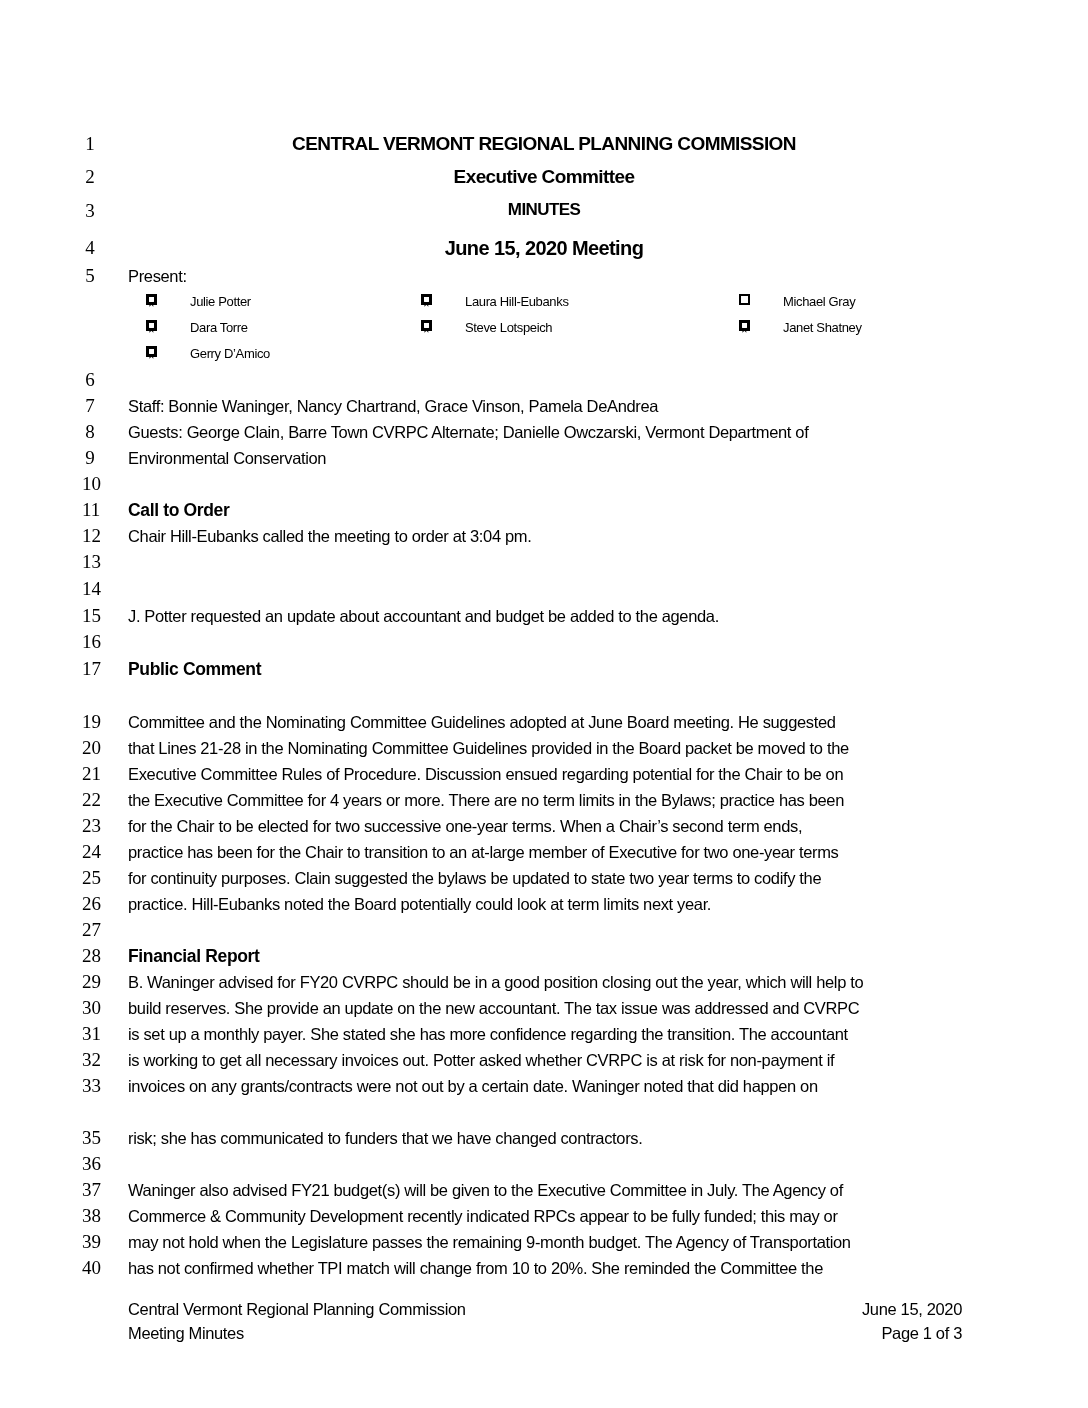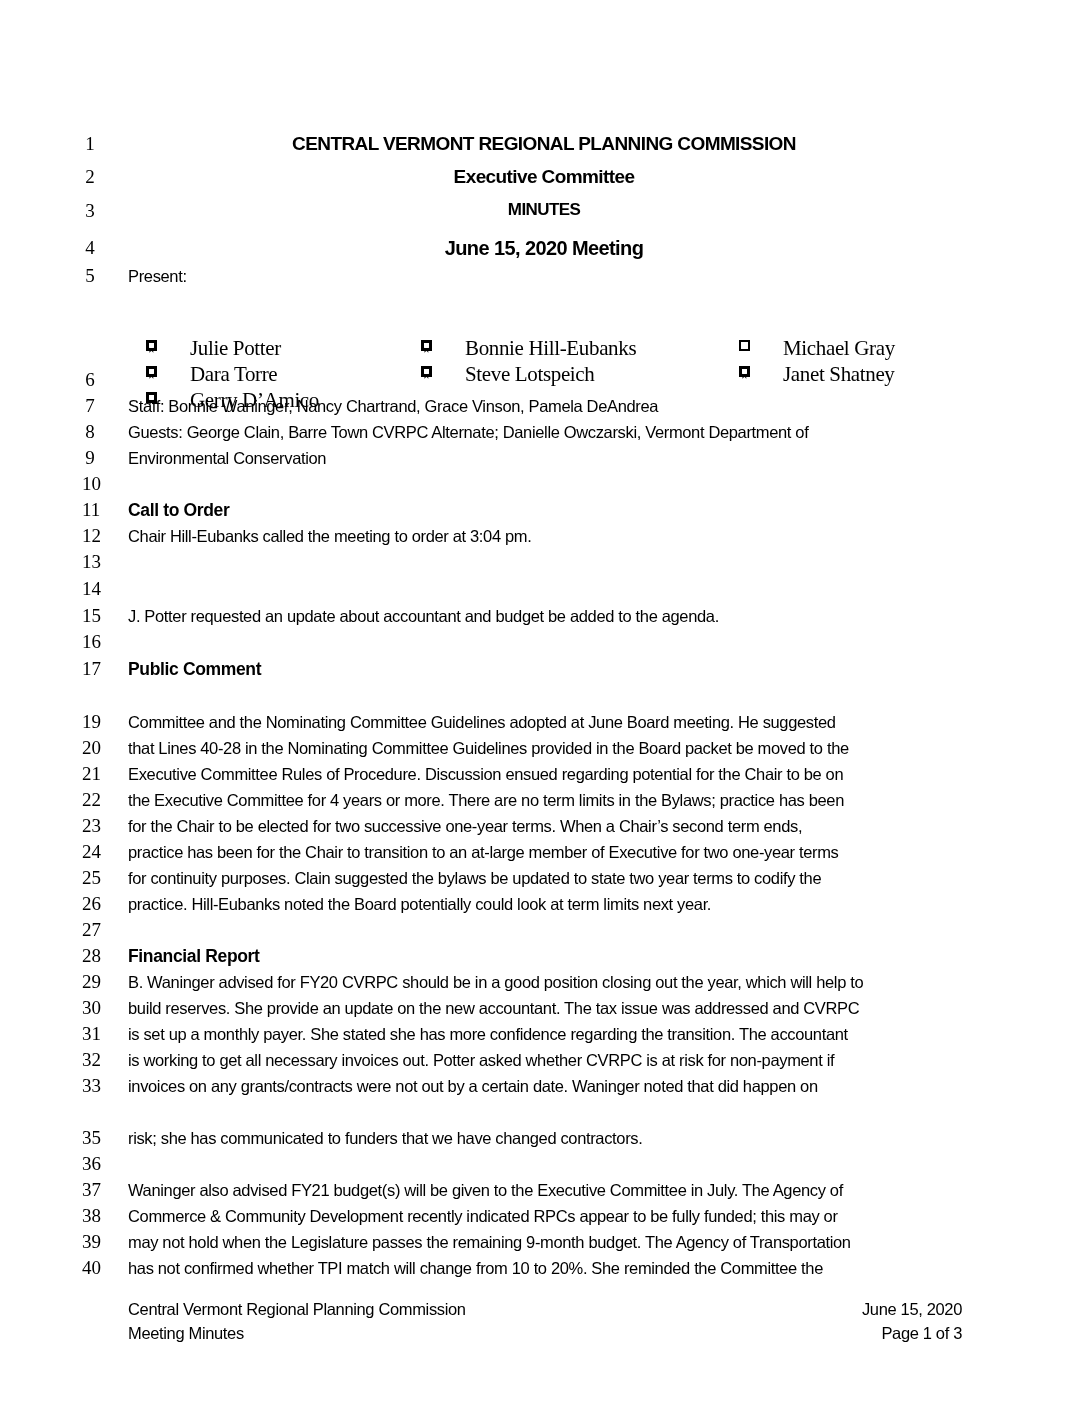--- a/index.html
+++ b/index.html
@@ -10,21 +10,21 @@
            font-family: "Liberation Serif", serif; font-size: 19px; line-height: 26px; }
     .txt { position: absolute; left: 128px; right: 120px; white-space: nowrap;
            font-family: "Liberation Sans", sans-serif; font-size: 16.5px; line-height: 26px; letter-spacing: -0.35px; }
     .hd { position: absolute; left: 128px; right: 128px; text-align: center; white-space: nowrap;
           font-family: "Liberation Sans", sans-serif; font-weight: bold; letter-spacing: -0.6px; }
     .h1 { font-size: 19px; line-height: 26px; }
     .h2 { font-size: 19px; line-height: 26px; }
     .h3 { font-size: 17px; line-height: 34px; }
     .h4 { font-size: 20px; line-height: 28px; }
     .sec { font-weight: bold; font-size: 17.5px; }
-    .att { position: absolute; height: 26px; font-family: Liberation Serif, serif; font-size: 21px; line-height: 26px; letter-spacing: -0.35px; white-space: nowrap; margin-top: 46px; }
+    .att { position: absolute; height: 26px; font-family: Liberation Sans, sans-serif; font-size: 13px; line-height: 26px; letter-spacing: -0.35px; white-space: nowrap; }
     .box { position: absolute; top: 5px; width: 11px; height: 11px; border: 2px solid #000; box-sizing: border-box; background:#fff; }
     .box.checked { background: #000; }
     .box.checked::after { content: ""; position: absolute; left: 1px; top: 1px; width: 5px; height: 5px; background: #fff; }
     .box.checked::before { content: "✕"; position: absolute; left: 0px; top: -4px; font-size: 8px; color: #000; z-index: 2; font-family: "DejaVu Sans", sans-serif; }
     .name { position: absolute; left: 62px; top: 0; }
     .footer { position: absolute; font-family: "Liberation Sans", sans-serif; font-size: 16.5px; line-height: 24px; letter-spacing: -0.35px; white-space: nowrap; }
     .footer.left { left: 128px; top: 1297px; }
     .footer.right { right: 126px; top: 1297px; text-align: right; }
   </style>
 </head>
@@ -54,21 +54,21 @@
     <span class="txt">Present:</span>
   </div>
 
   <div>
     <div class="att" style="left:146px; top:289px; width:220px">
       <span class="box checked"></span>
       <span class="name" style="left:44px">Julie Potter</span>
     </div>
     <div class="att" style="left:421px; top:289px; width:250px">
       <span class="box checked"></span>
-      <span class="name" style="left:44px">Bonnie Hill-Eubanks</span>
+      <span class="name" style="left:44px">Laura Hill-Eubanks</span>
     </div>
     <div class="att" style="left:739px; top:289px; width:220px">
       <span class="box"></span>
       <span class="name" style="left:44px">Michael Gray</span>
     </div>
     <div class="att" style="left:146px; top:315px; width:220px">
       <span class="box checked"></span>
       <span class="name" style="left:44px">Dara Torre</span>
     </div>
     <div class="att" style="left:421px; top:315px; width:250px">
@@ -130,21 +130,21 @@
   <div class="ln" style="top:656px">
     <span class="num">17</span>
     <span class="txt sec">Public Comment</span>
   </div>
   <div class="ln" style="top:709px">
     <span class="num">19</span>
     <span class="txt">Committee and the Nominating Committee Guidelines adopted at June Board meeting.  He suggested</span>
   </div>
   <div class="ln" style="top:735px">
     <span class="num">20</span>
-    <span class="txt">that Lines 40-28 in the Nominating Committee Guidelines provided in the Board packet be moved to the</span>
+    <span class="txt">that Lines 21-28 in the Nominating Committee Guidelines provided in the Board packet be moved to the</span>
   </div>
   <div class="ln" style="top:761px">
     <span class="num">21</span>
     <span class="txt">Executive Committee Rules of Procedure.  Discussion ensued regarding potential for the Chair to be on</span>
   </div>
   <div class="ln" style="top:787px">
     <span class="num">22</span>
     <span class="txt">the Executive Committee for 4 years or more.  There are no term limits in the Bylaws; practice has been</span>
   </div>
   <div class="ln" style="top:813px">

